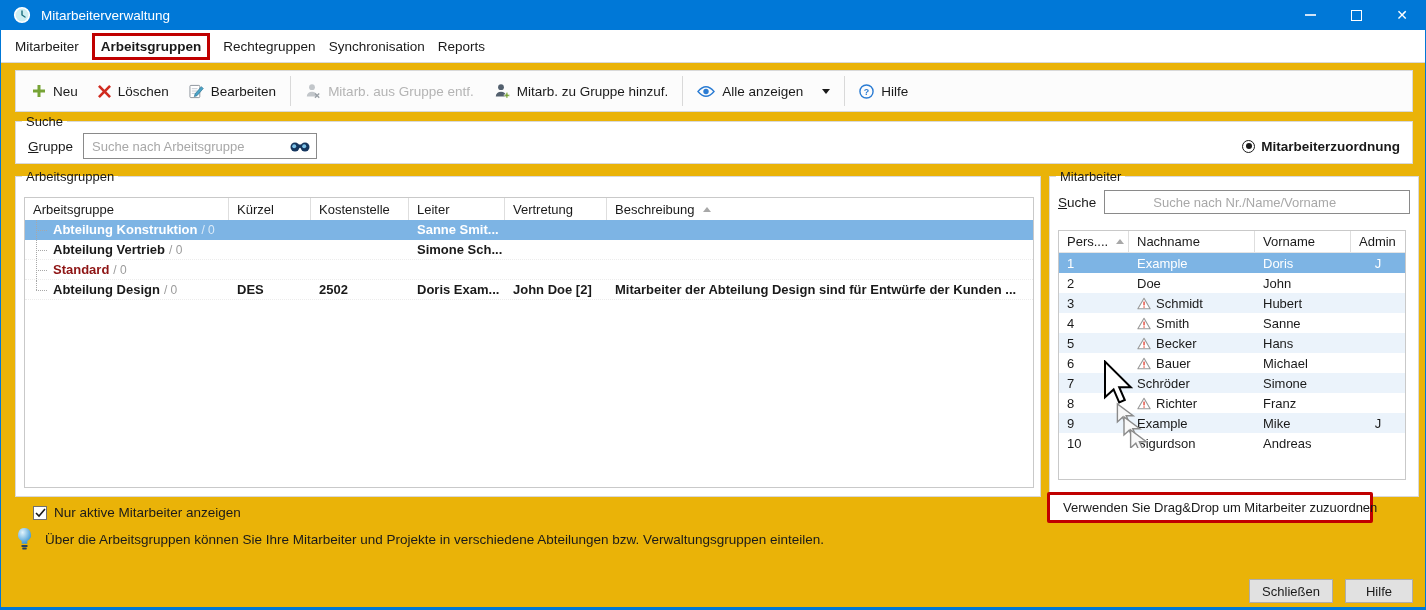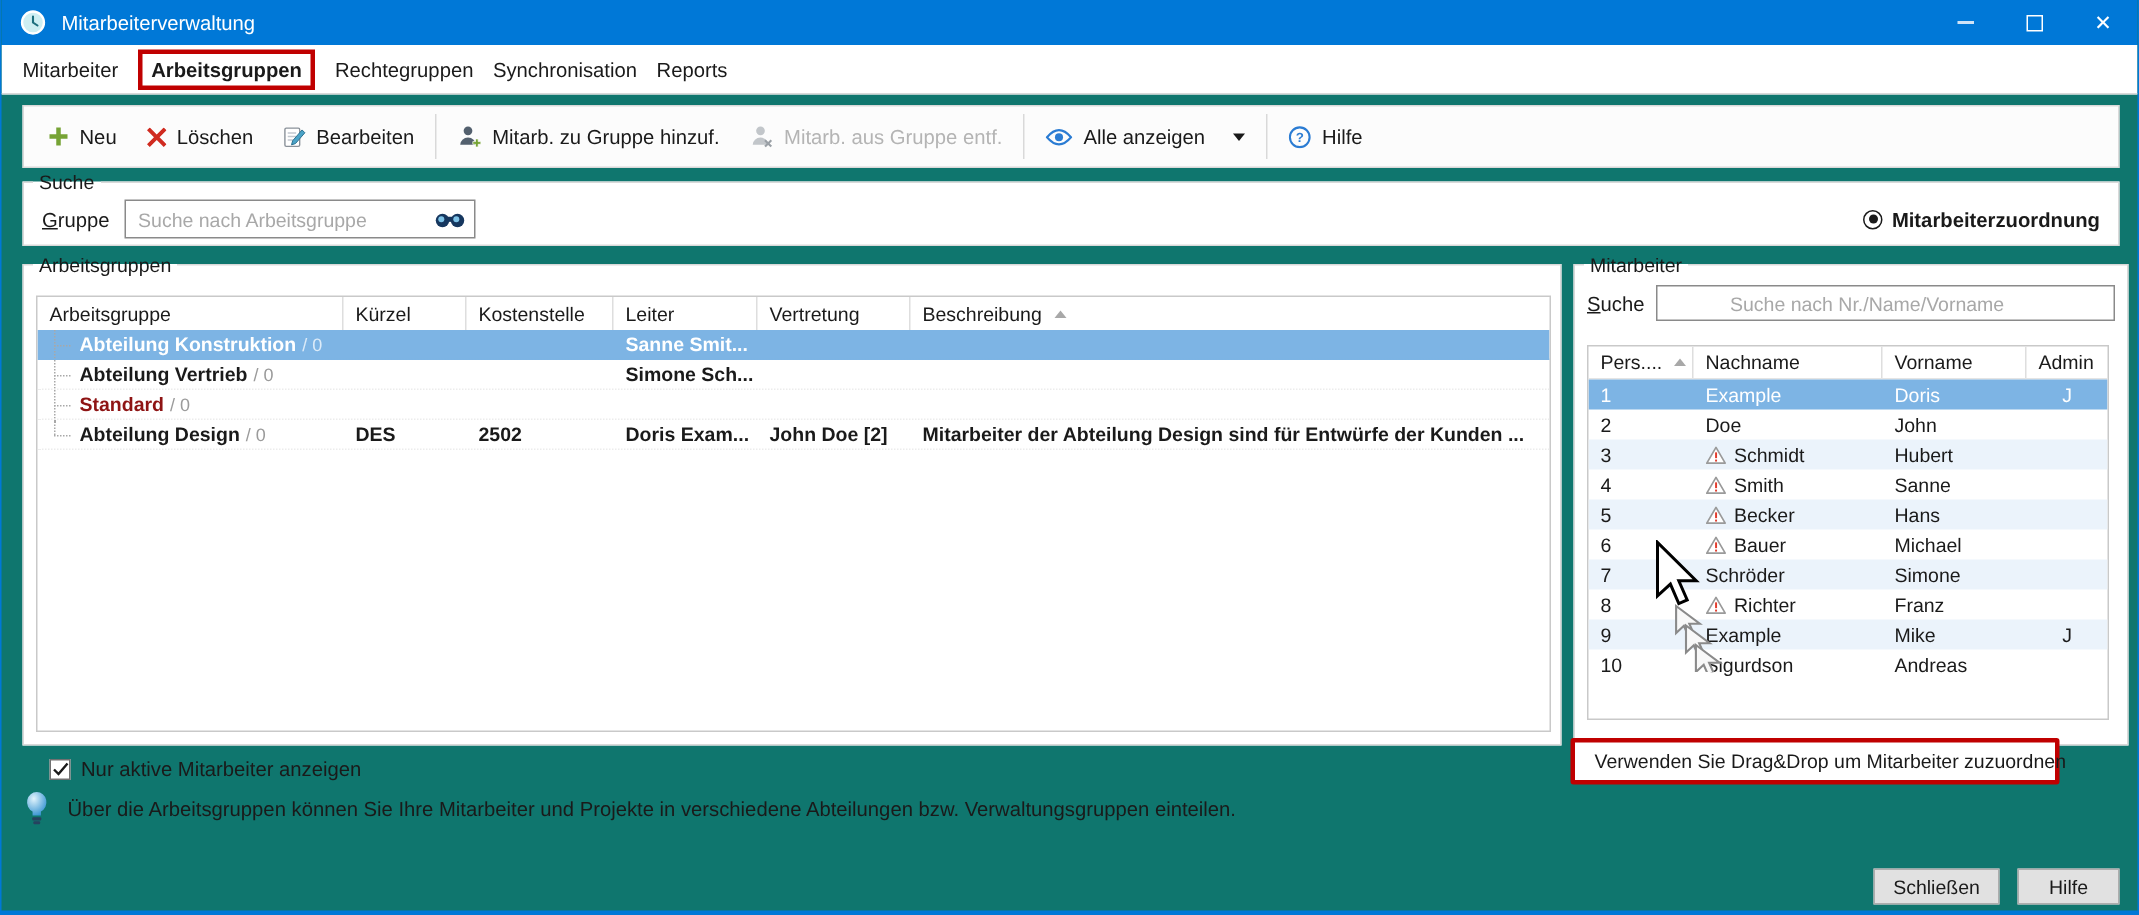--- a/index.html
+++ b/index.html
@@ -1,18 +1,18 @@
 <!DOCTYPE html>
 <html><head>
 <meta charset="utf-8">
 <style>
   * { margin:0; padding:0; box-sizing:border-box; }
   body { background:#e8e8e8; font-family:"Liberation Sans", sans-serif; }
   .window {
-    position:relative; width:1426px; height:610px; background:#0f766e;
+    position:relative; width:1426px; height:610px; background:#eab308;
     border-left:1px solid #0078d7; border-right:1px solid #0078d7; border-bottom:3px solid #0078d7;
     overflow:hidden; font-size:13.5px; color:#1a1a1a;
   }
   
   .titlebar { position:absolute; top:0; left:0; right:0; height:30px; background:#0078d7; display:flex; align-items:center; }
   .app-icon { margin-left:12px; width:18px; height:18px; }
   .title-text { color:#fff; margin-left:10px; font-size:13.5px; }
   .win-controls { position:absolute; right:0; top:0; height:30px; display:flex; }
   .win-btn { width:46px; height:30px; display:flex; align-items:center; justify-content:center; }
   .glyph-min { width:11px; height:2px; background:#cfe3f7; }
@@ -131,35 +131,35 @@
     </div>
     <div class="tb-btn">
       <svg width="15" height="15" viewBox="0 0 16 16">
         <rect x="1" y="1.5" width="10.5" height="13" rx="1" fill="#ffffff" stroke="#8a9199"></rect>
         <path d="M3 5 h6 M3 7.5 h6 M3 10 h4" stroke="#c2c8cf" stroke-width="1"></path>
         <path d="M6.5 10.5 L13.2 2.8 L15.2 4.8 L8.5 12.5 L5.7 13.4 Z" fill="#4aa3c7" stroke="#2a6f8e" stroke-width="0.7"></path>
       </svg>
       <span>Bearbeiten</span>
     </div>
     <div class="tb-sep"></div>
-    <div class="tb-btn">
-      <svg width="16" height="16" viewBox="0 0 16 16">
-        <circle cx="7" cy="4.2" r="2.9" fill="#53606e"></circle>
-        <path d="M1.8,13.5 a5.2,4.8 0 0 1 10.4,0 Z" fill="#53606e"></path>
-        <path d="M12 9.6 h1.8 v1.8 h1.8 v1.8 h-1.8 v1.8 h-1.8 v-1.8 h-1.8 v-1.8 h1.8 Z" fill="#76a335" stroke="#fff" stroke-width="0.5"></path>
-      </svg>
-      <span>Mitarb. zu Gruppe hinzuf.</span>
-    </div>
     <div class="tb-btn disabled">
       <svg width="16" height="16" viewBox="0 0 16 16">
         <circle cx="7" cy="4.2" r="2.9" fill="#c2c6ca"></circle>
         <path d="M1.8,13.5 a5.2,4.8 0 0 1 10.4,0 Z" fill="#c2c6ca"></path>
         <path d="M10.5 10 l1.6 1.6 1.6 -1.6 1 1 -1.6 1.6 1.6 1.6 -1 1 -1.6 -1.6 -1.6 1.6 -1 -1 1.6 -1.6 -1.6 -1.6 Z" fill="#9aa0a6"></path>
       </svg>
       <span>Mitarb. aus Gruppe entf.</span>
+    </div>
+    <div class="tb-btn">
+      <svg width="16" height="16" viewBox="0 0 16 16">
+        <circle cx="7" cy="4.2" r="2.9" fill="#53606e"></circle>
+        <path d="M1.8,13.5 a5.2,4.8 0 0 1 10.4,0 Z" fill="#53606e"></path>
+        <path d="M12 9.6 h1.8 v1.8 h1.8 v1.8 h-1.8 v1.8 h-1.8 v-1.8 h-1.8 v-1.8 h1.8 Z" fill="#76a335" stroke="#fff" stroke-width="0.5"></path>
+      </svg>
+      <span>Mitarb. zu Gruppe hinzuf.</span>
     </div>
     <div class="tb-sep"></div>
     <div class="tb-btn">
       <svg width="18" height="13" viewBox="0 0 18 12">
         <path d="M1 6 Q9 -3.5 17 6 Q9 15.5 1 6 Z" fill="none" stroke="#2b7cd3" stroke-width="1.4"></path>
         <circle cx="9" cy="6" r="2.7" fill="#2b7cd3"></circle>
       </svg>
       <span>Alle anzeigen</span>
       <div class="caret-down"></div>
     </div>

